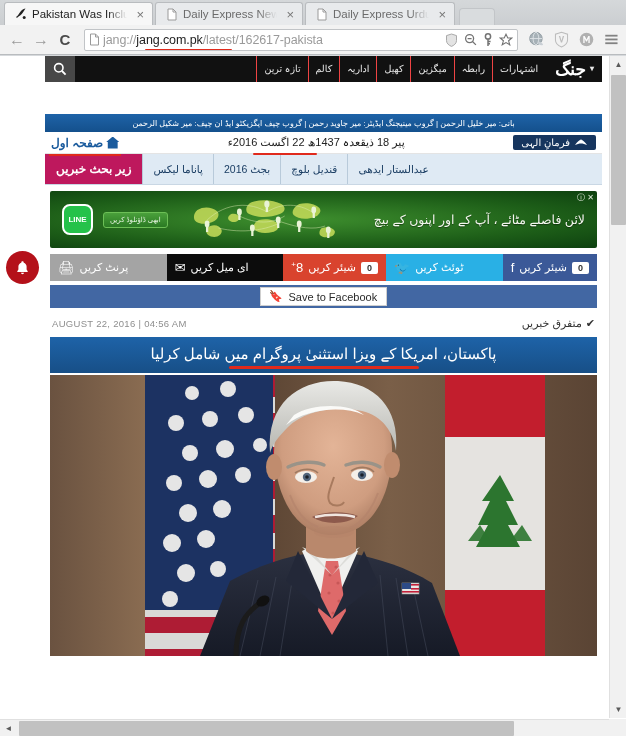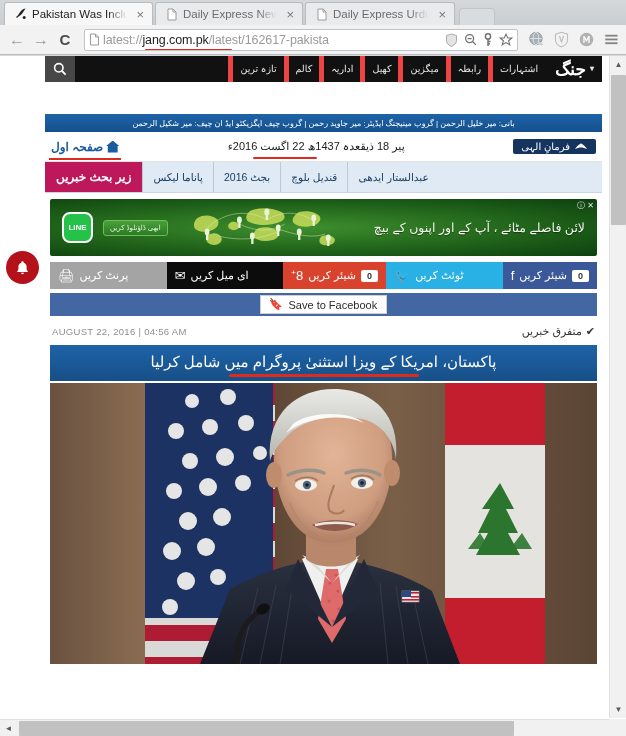--- a/index.html
+++ b/index.html
@@ -162,21 +162,21 @@
     padding: 0 8px 0 10px;
     font-weight: bold;
     white-space: nowrap;
     line-height: 1;
     display: flex; align-items: center; gap: 4px;
   }
   .blacknav .chev { font-size: 8px; opacity:.9; }
   .blacknav .nitem {
     font-size: 9.5px;
     padding: 0 7px;
-    border-left: 5px solid #ef4444;
+    border-left: 1px solid #ef4444;
     white-space: nowrap;
     color: #e9e9e9;
     line-height: 26px;
     height: 26px;
     overflow: hidden;
   }
   .blacknav .searchbox {
     width: 30px; height: 26px;
     background: #474747;
     display: flex; align-items: center; justify-content: center;
@@ -192,21 +192,21 @@
     display: flex;
     align-items: center;
     justify-content: center;
     direction: rtl;
     white-space: nowrap;
     overflow: hidden;
     margin-top: 32px;
   }
 
   .daterow {
-    height: 30px;
+    height: 22px;
     background: #fff;
     display: flex;
     flex-direction: row-reverse;
     align-items: center;
     justify-content: space-between;
     padding: 0 6px;
     direction: rtl;
     position: relative;
     border-bottom: 1px solid #e4e4e4;
   }
@@ -532,21 +532,21 @@
   <div class="toolbar">
     <div class="navbtn">←</div>
     <div class="navbtn">→</div>
     <div class="navbtn reload">C</div>
 
     <div class="urlbar">
       <svg width="11" height="13" viewBox="0 0 11 13" style="flex:none">
         <path d="M1.5 1h5l3 3v8h-8z" fill="#fff" stroke="#9a9a9a" stroke-width="1"></path>
         <path d="M6.5 1v3h3" fill="none" stroke="#9a9a9a" stroke-width="1"></path>
       </svg>
-      <span class="url-text"><span>latest://</span><span class="host">jang.com.pk</span><span>/latest/162617-pakista</span></span>
+      <span class="url-text"><span>jang://</span><span class="host">jang.com.pk</span><span>/latest/162617-pakista</span></span>
       <div class="url-host-underline"></div>
       <span class="url-icons">
         <svg width="13" height="14" viewBox="0 0 13 14">
             <path d="M6.5 1 11.5 2.6v5c0 3-2.6 4.8-5 5.8-2.4-1-5-2.8-5-5.8v-5z" fill="#e3e3e3" stroke="#a9a9a9"></path>
           </svg>
         <svg width="13" height="13" viewBox="0 0 13 13">
             <circle cx="5.6" cy="5.6" r="4" fill="none" stroke="#737373" stroke-width="1.3"></circle>
             <path d="M3.6 5.6h4M8.5 8.5l3.4 3.4" stroke="#737373" stroke-width="1.3" fill="none"></path>
           </svg>
         <svg width="10" height="14" viewBox="0 0 10 14">

